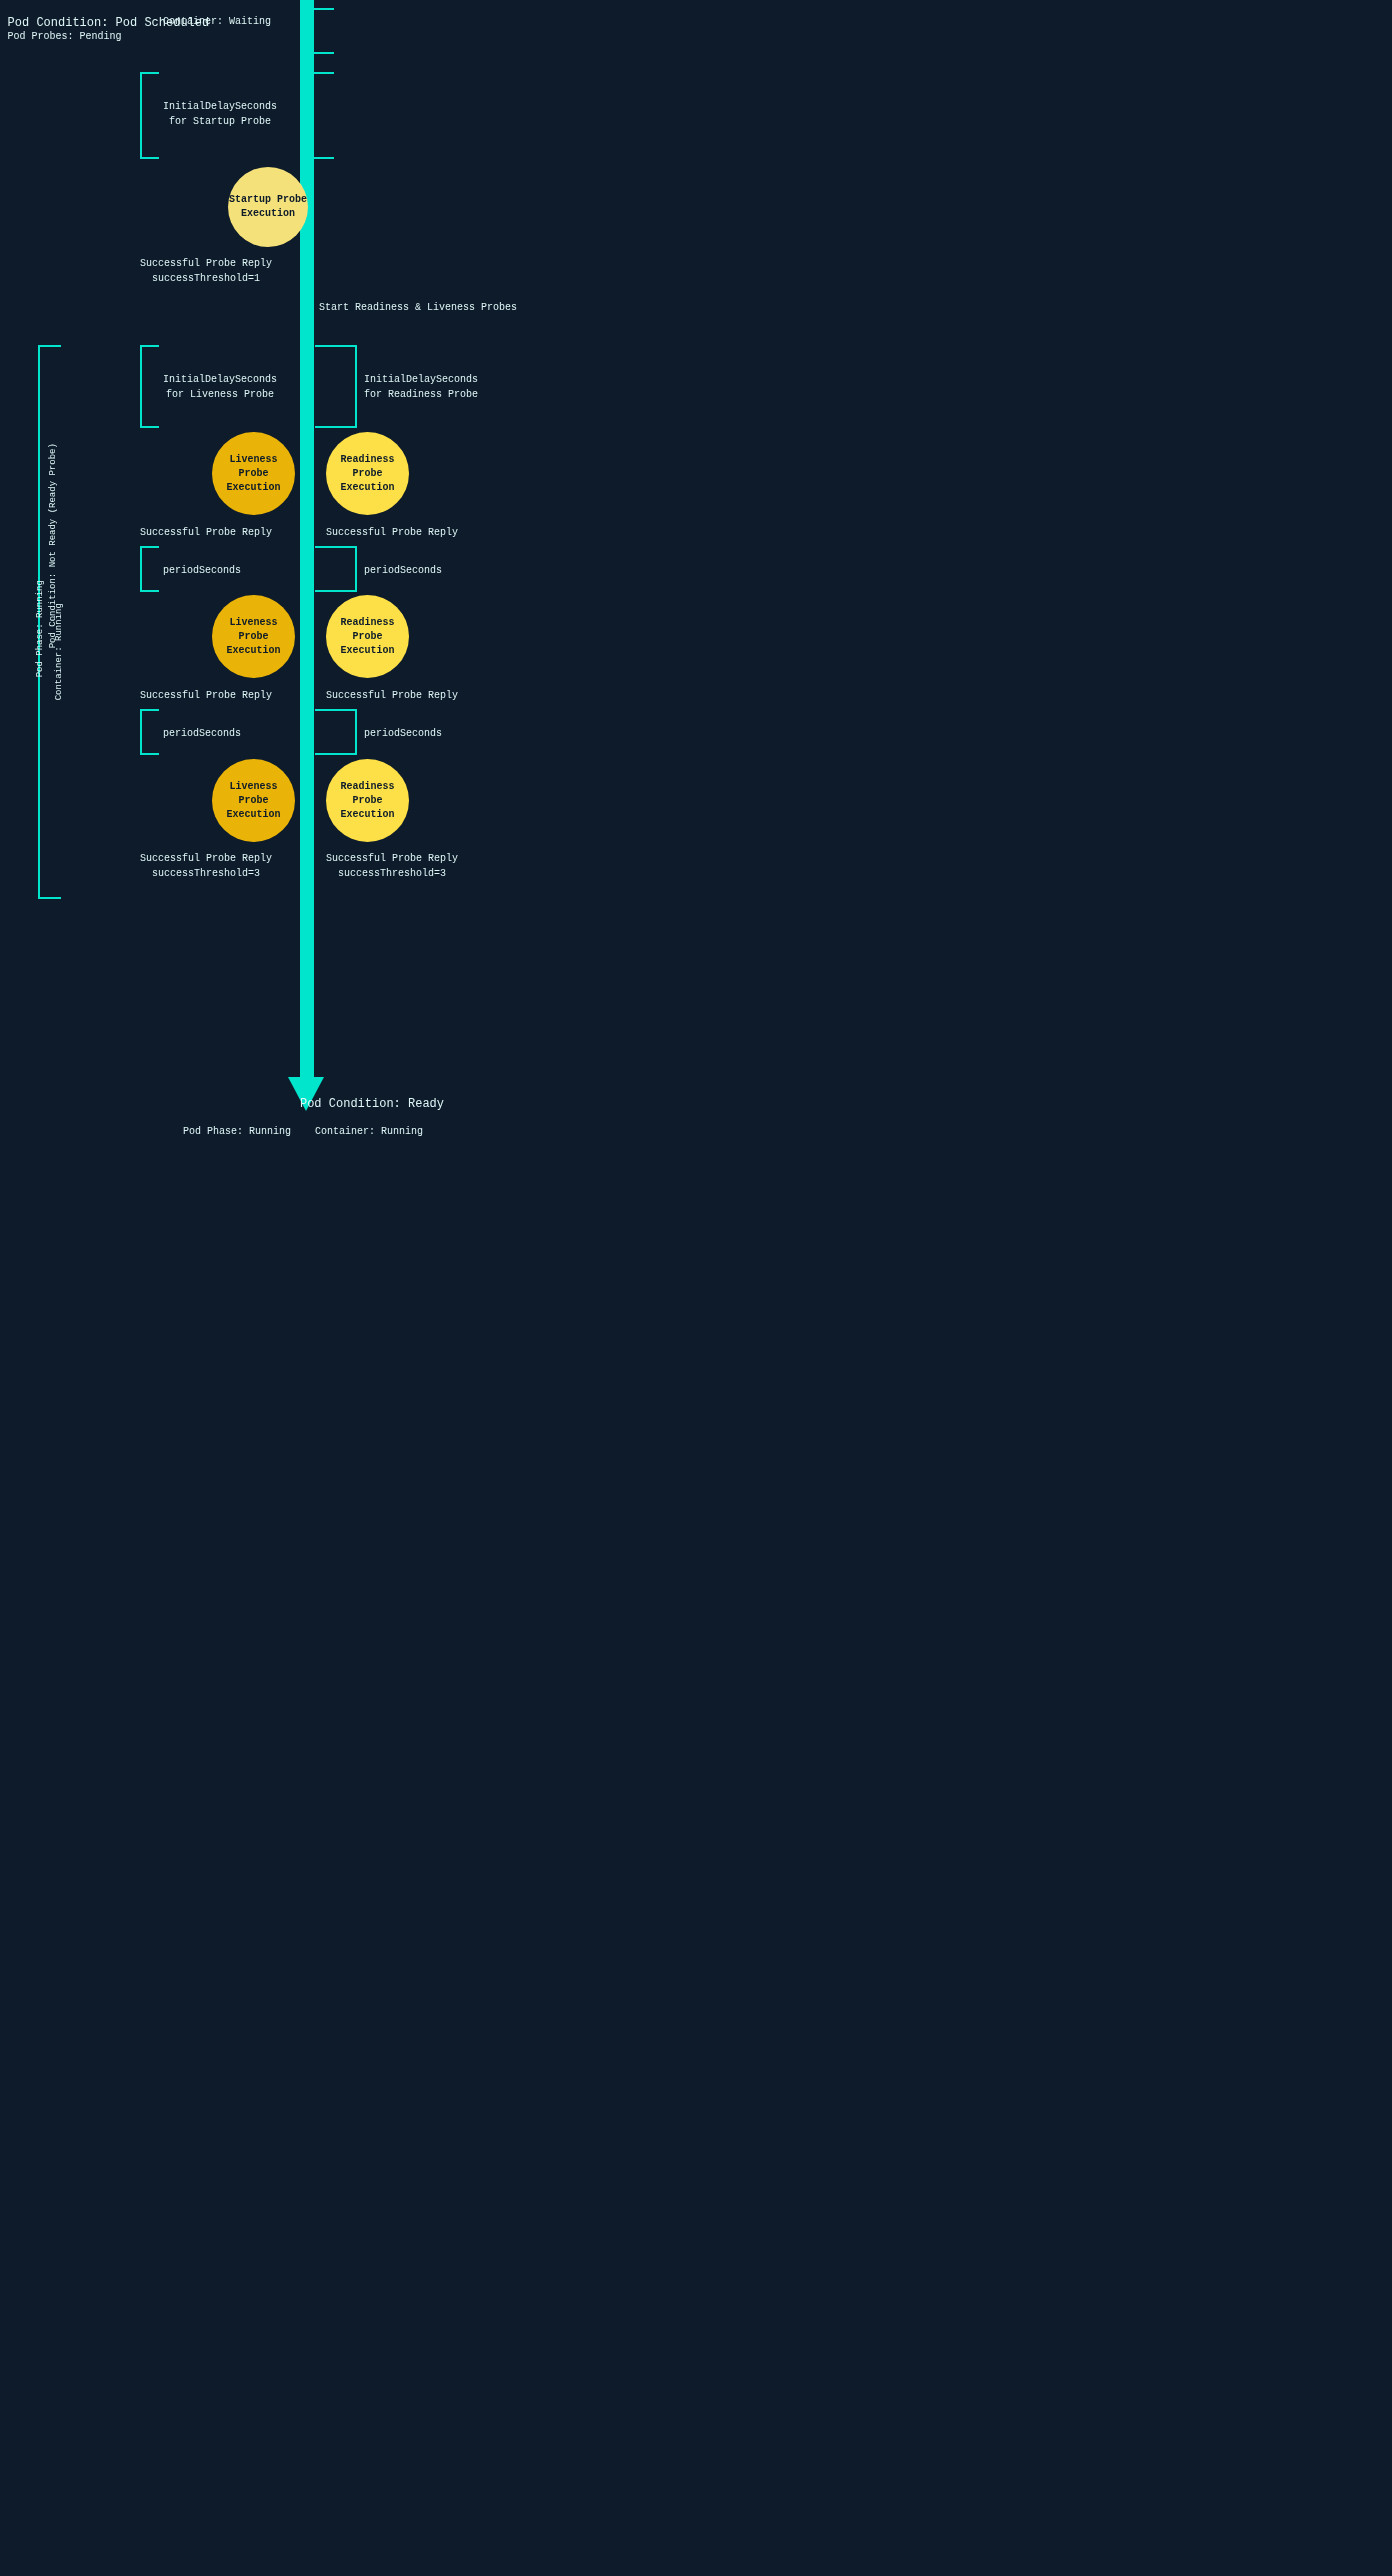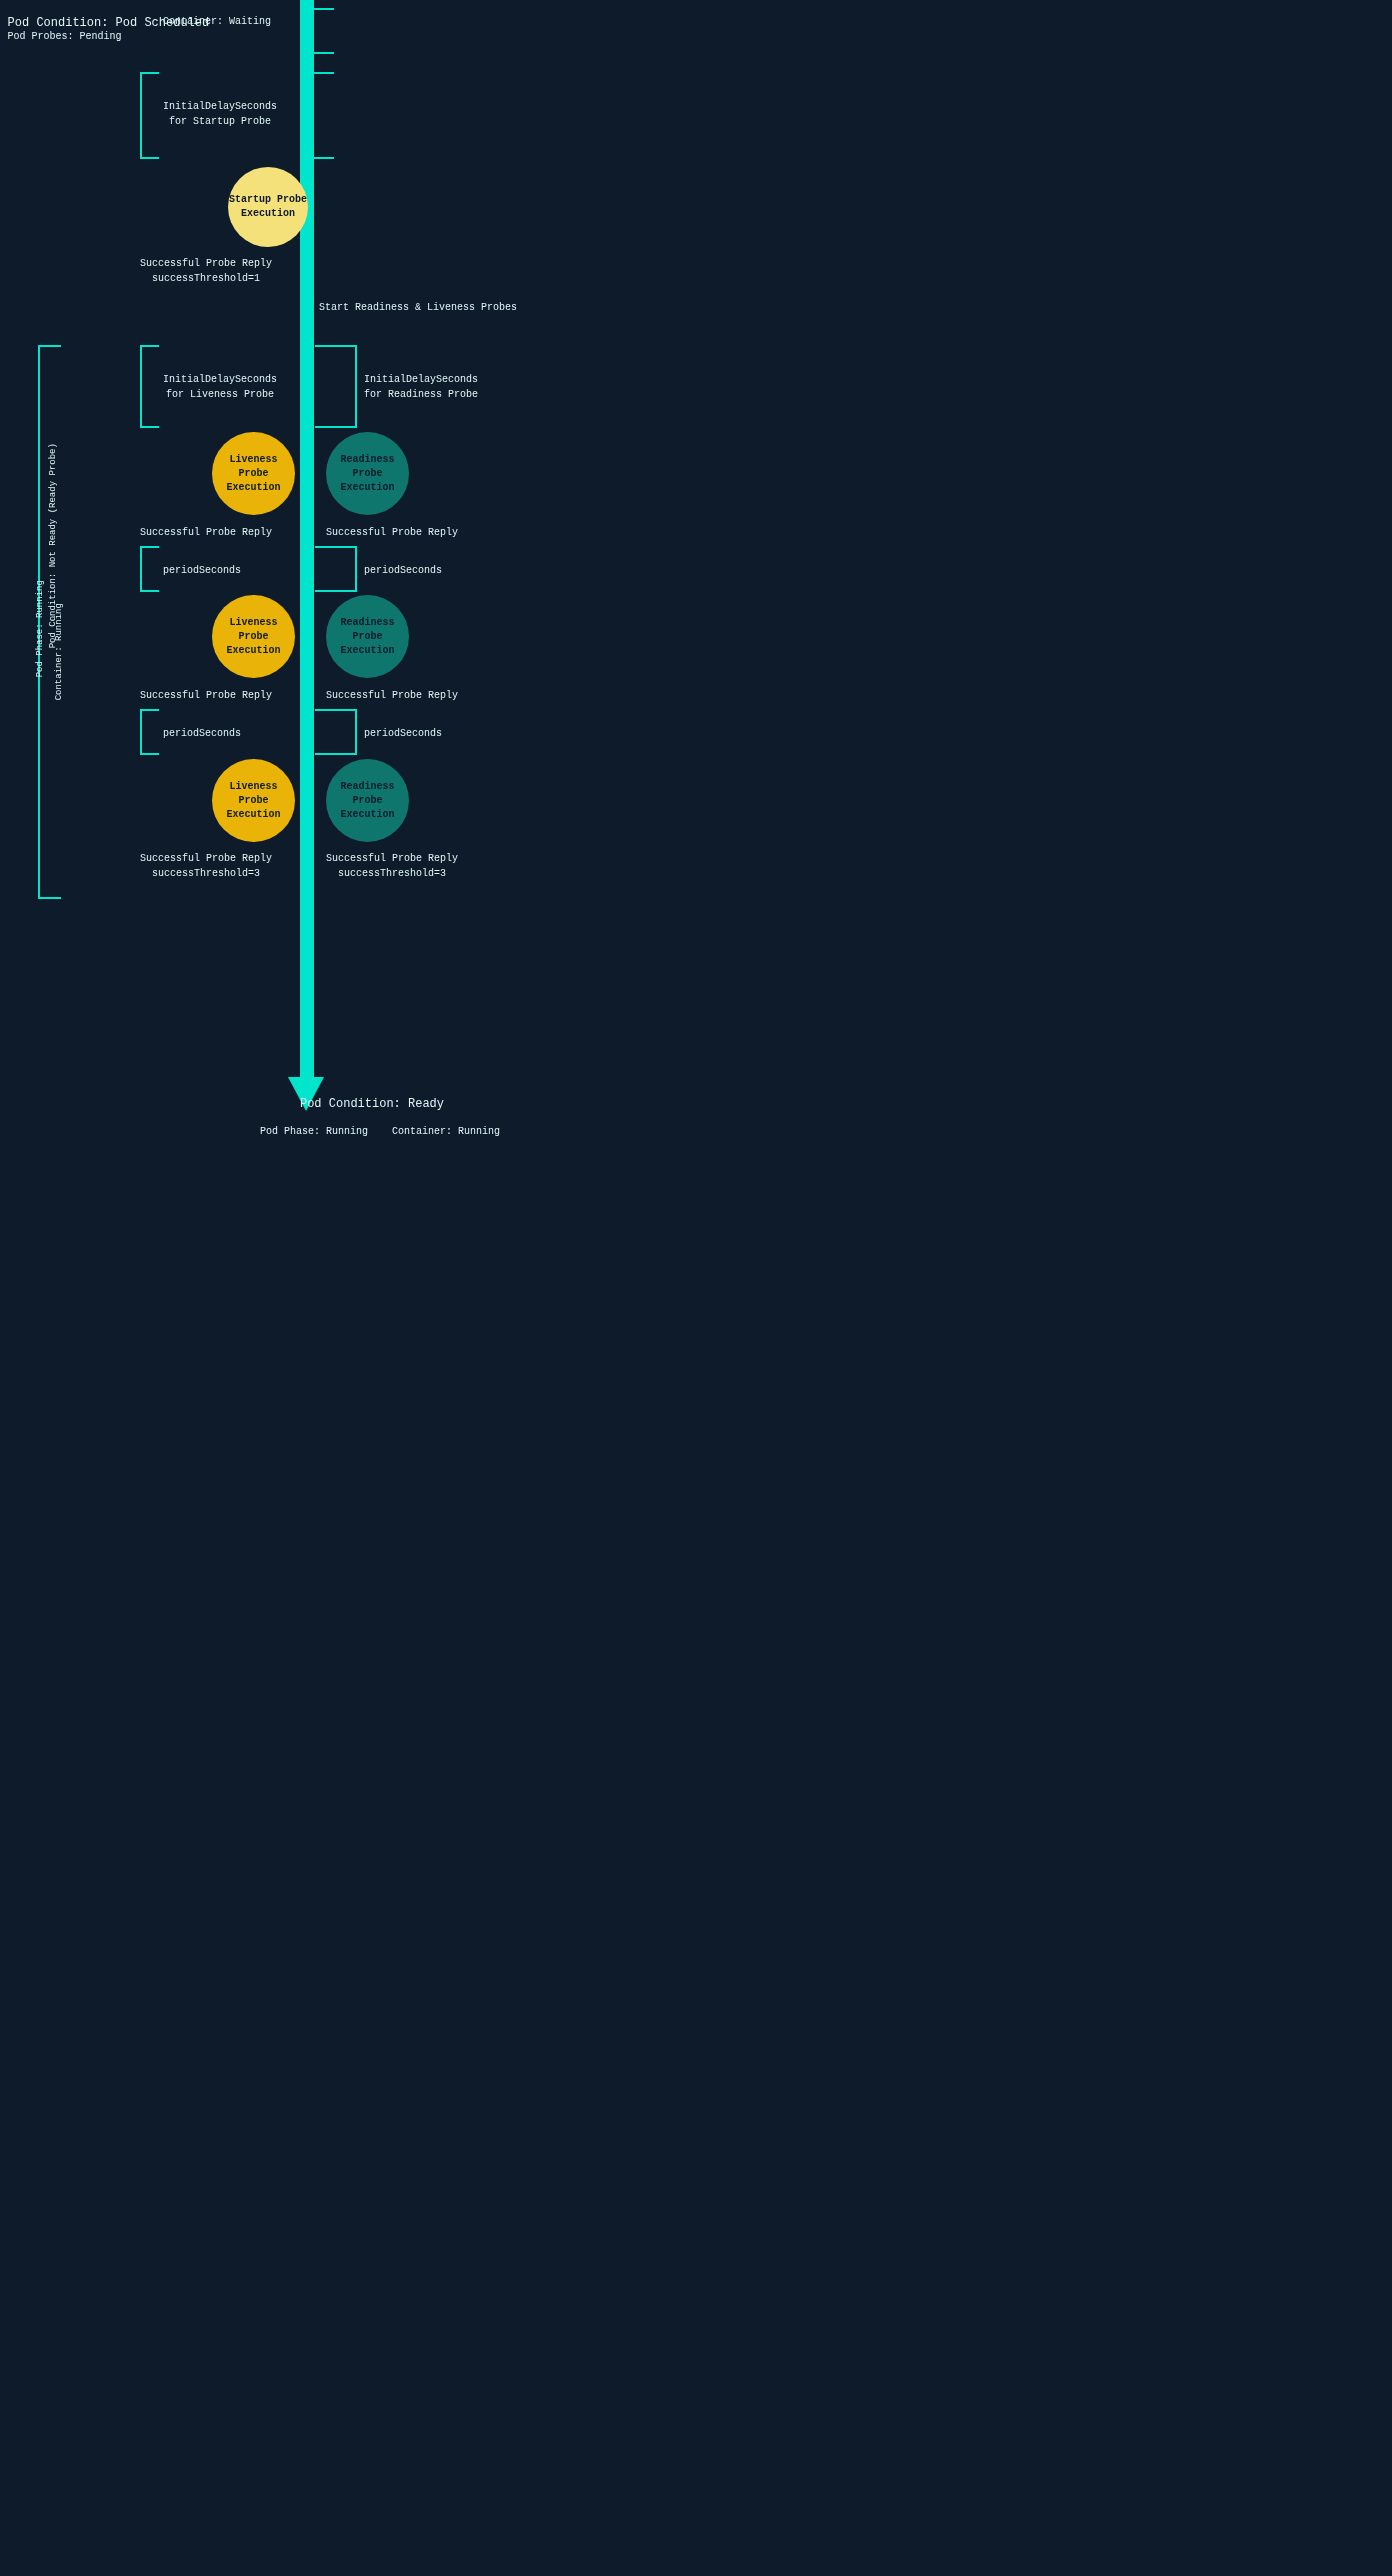--- a/index.html
+++ b/index.html
@@ -72,21 +72,21 @@
     .circle-yellow {
       background: #f5e17a;
       text-align: center;
     }
 
     .circle-pink {
       background: #eab308;
     }
 
     .circle-green {
-      background: #0f766e;
+      background: #fde047;
     }
 
     
     .bracket-left {
       position: absolute;
       border-left: 2.3px solid #00e5cc;
       border-top: 2.3px solid #00e5cc;
       border-bottom: 2.3px solid #00e5cc;
       z-index: 3;
     }
@@ -225,18 +225,18 @@
 
   <div class="side-bracket-left" style="left: 38px; top: 345px; width: 23px; height: 554px;"></div>
 
   <div class="rotated-label" style="left: -49px; top: 539px; transform: rotate(-90deg); font-size:9px;">Pod Condition: Not Ready (Ready Probe)</div>
 
   <div class="rotated-label" style="left: -7.6px; top: 622px; transform: rotate(-90deg); font-size:9px;">Pod Phase: Running</div>
 
   <div class="rotated-label" style="left: 11.4px; top: 645px; transform: rotate(-90deg); font-size:9px;">Container: Running</div>
 
   <div class="label" style="bottom: 32px; left: 163px; font-size:12px; text-align:right; width:281px;">Pod Condition: Ready</div>
-  <div class="label" style="bottom: 6px; left: 106px; font-size:10px; text-align:right; width:394px;">
+  <div class="label" style="bottom: 6px; left: 106px; font-size:10px; text-align:center; width:394px;">
     <span>Pod Phase: Running</span>&nbsp;&nbsp;&nbsp;&nbsp;<span>Container: Running</span>
   </div>
 
 </div>
 
 
 </body></html>

